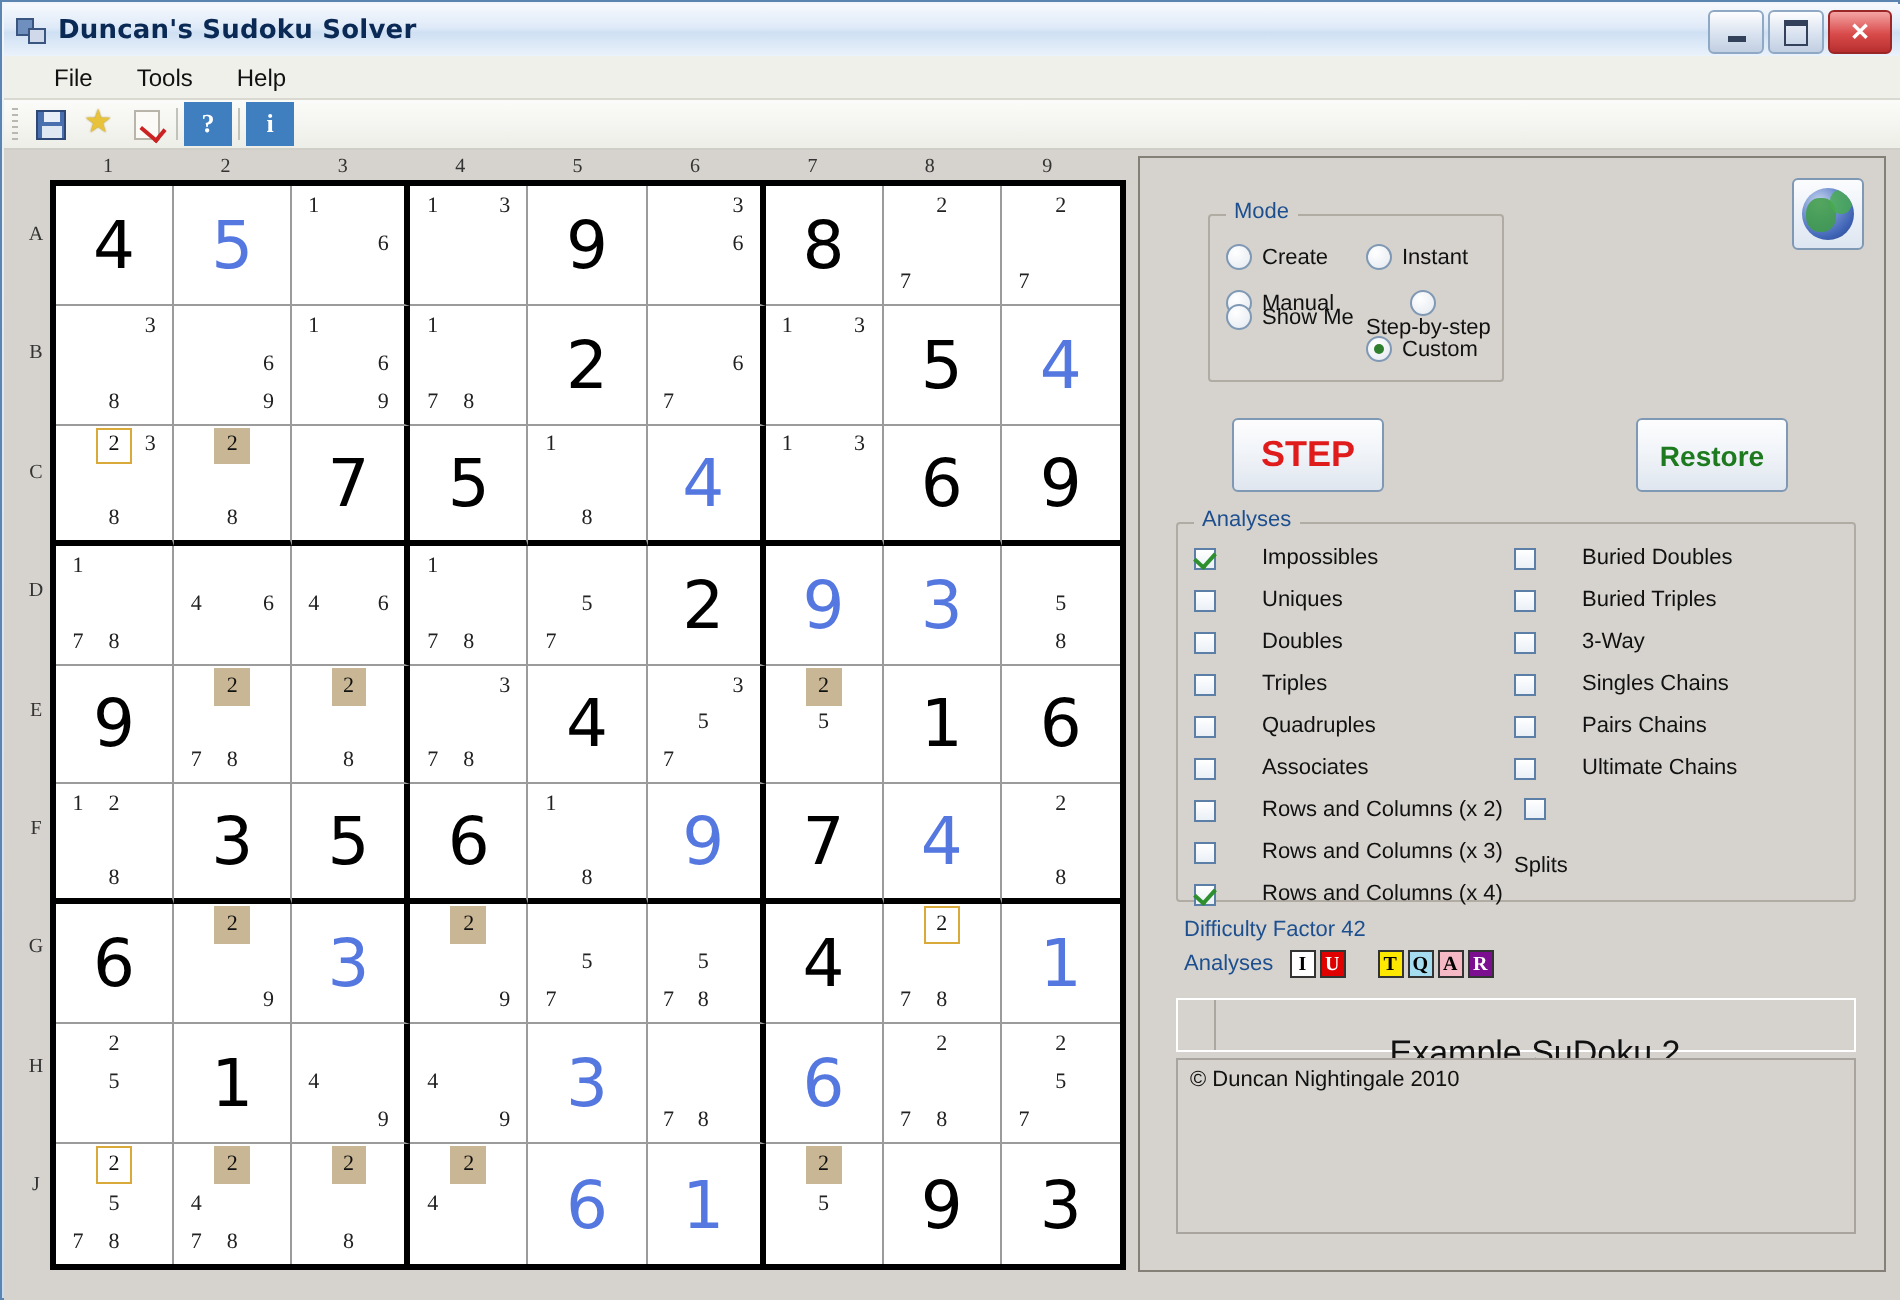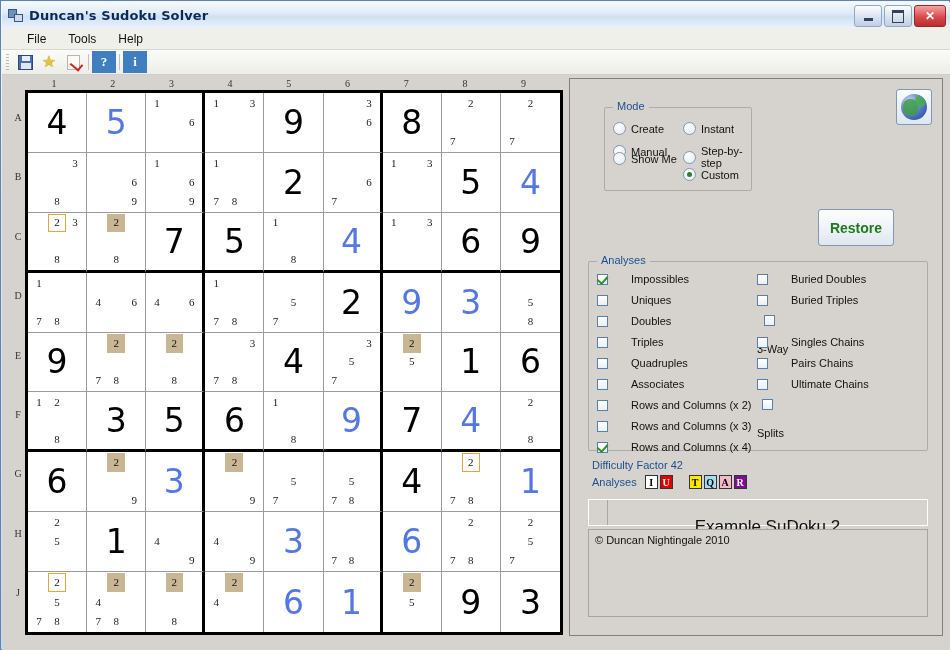--- a/index.html
+++ b/index.html
@@ -1002,34 +1002,35 @@
             <span>Create</span>
           </div>
           <div class="radio-row" style="left: 78px; top: 14px;">
             <span class="rad"></span>
             <span>Instant</span>
           </div>
           <div class="radio-row" style="left: 8px; top: 37px;">
             <span class="rad"></span>
             <span>Manual</span>
           </div>
-          <div class="radio-row" style="left: 78px; top: 37px;">
+          <div class="radio-row" style="left: 78px; top: 37px; flex-direction: column;">
             <span class="rad"></span>
             <span>Step-by-step</span>
           </div>
           <div class="radio-row" style="left: 8px; top: 44px;">
             <span class="rad"></span>
             <span>Show Me</span>
           </div>
           <div class="radio-row" style="left: 78px; top: 60px;">
             <span class="rad on"></span>
             <span>Custom</span>
           </div>
         </div>
 
+      <div id="stepbtn">STEP</div>
       <div id="restorebtn">Restore</div>
 
       <div class="gbox" id="analysesbox">
         <span class="lbl">Analyses</span>
       <div class="cbrow" style="left: 8px; top: 11px;">
             <span class="cb on"></span>
             <span>Impossibles</span>
           </div>
           <div class="cbrow" style="left: 8px; top: 32px;">
             <span class="cb"></span>
@@ -1064,21 +1065,21 @@
             <span>Rows and Columns (x 4)</span>
           </div>
           <div class="cbrow" style="left: 168px; top: 11px;">
             <span class="cb"></span>
             <span>Buried Doubles</span>
           </div>
           <div class="cbrow" style="left: 168px; top: 32px;">
             <span class="cb"></span>
             <span>Buried Triples</span>
           </div>
-          <div class="cbrow" style="left: 168px; top: 53px; flex-direction: column;">
+          <div class="cbrow" style="left: 168px; top: 53px;">
             <span class="cb"></span>
             <span>3-Way</span>
           </div>
           <div class="cbrow" style="left: 168px; top: 74px;">
             <span class="cb"></span>
             <span>Singles Chains</span>
           </div>
           <div class="cbrow" style="left: 168px; top: 95px;">
             <span class="cb"></span>
             <span>Pairs Chains</span>

